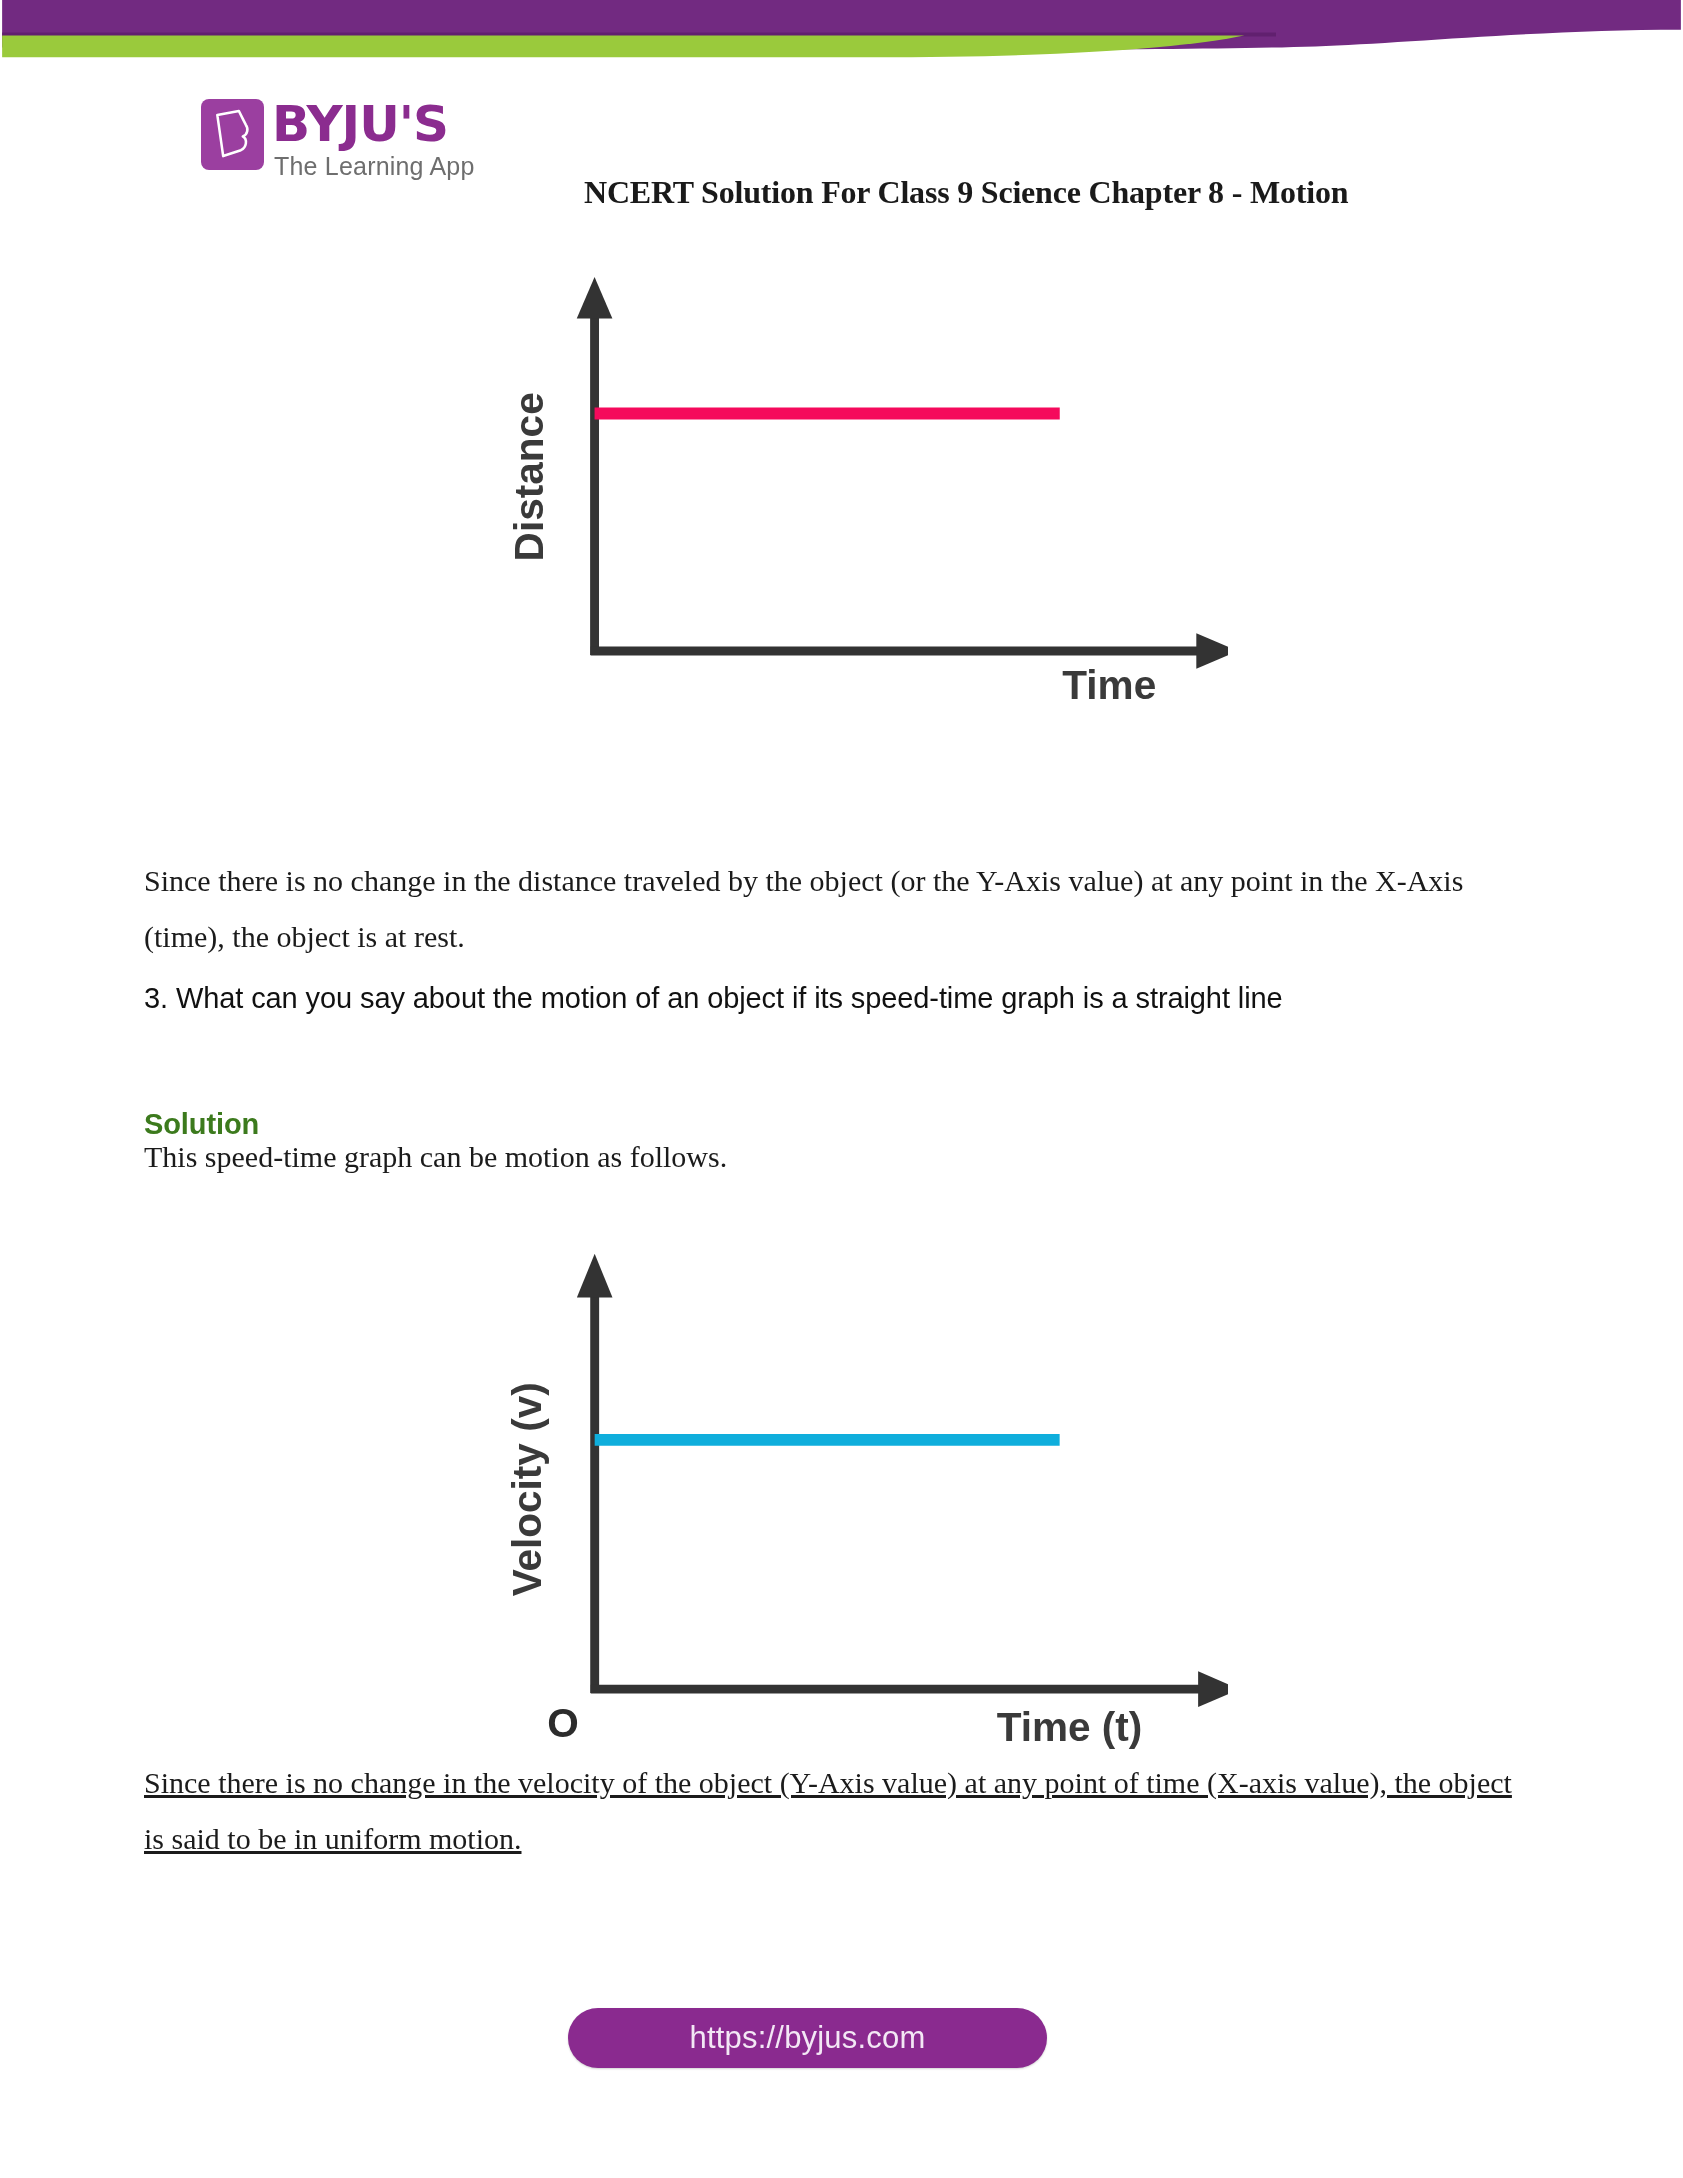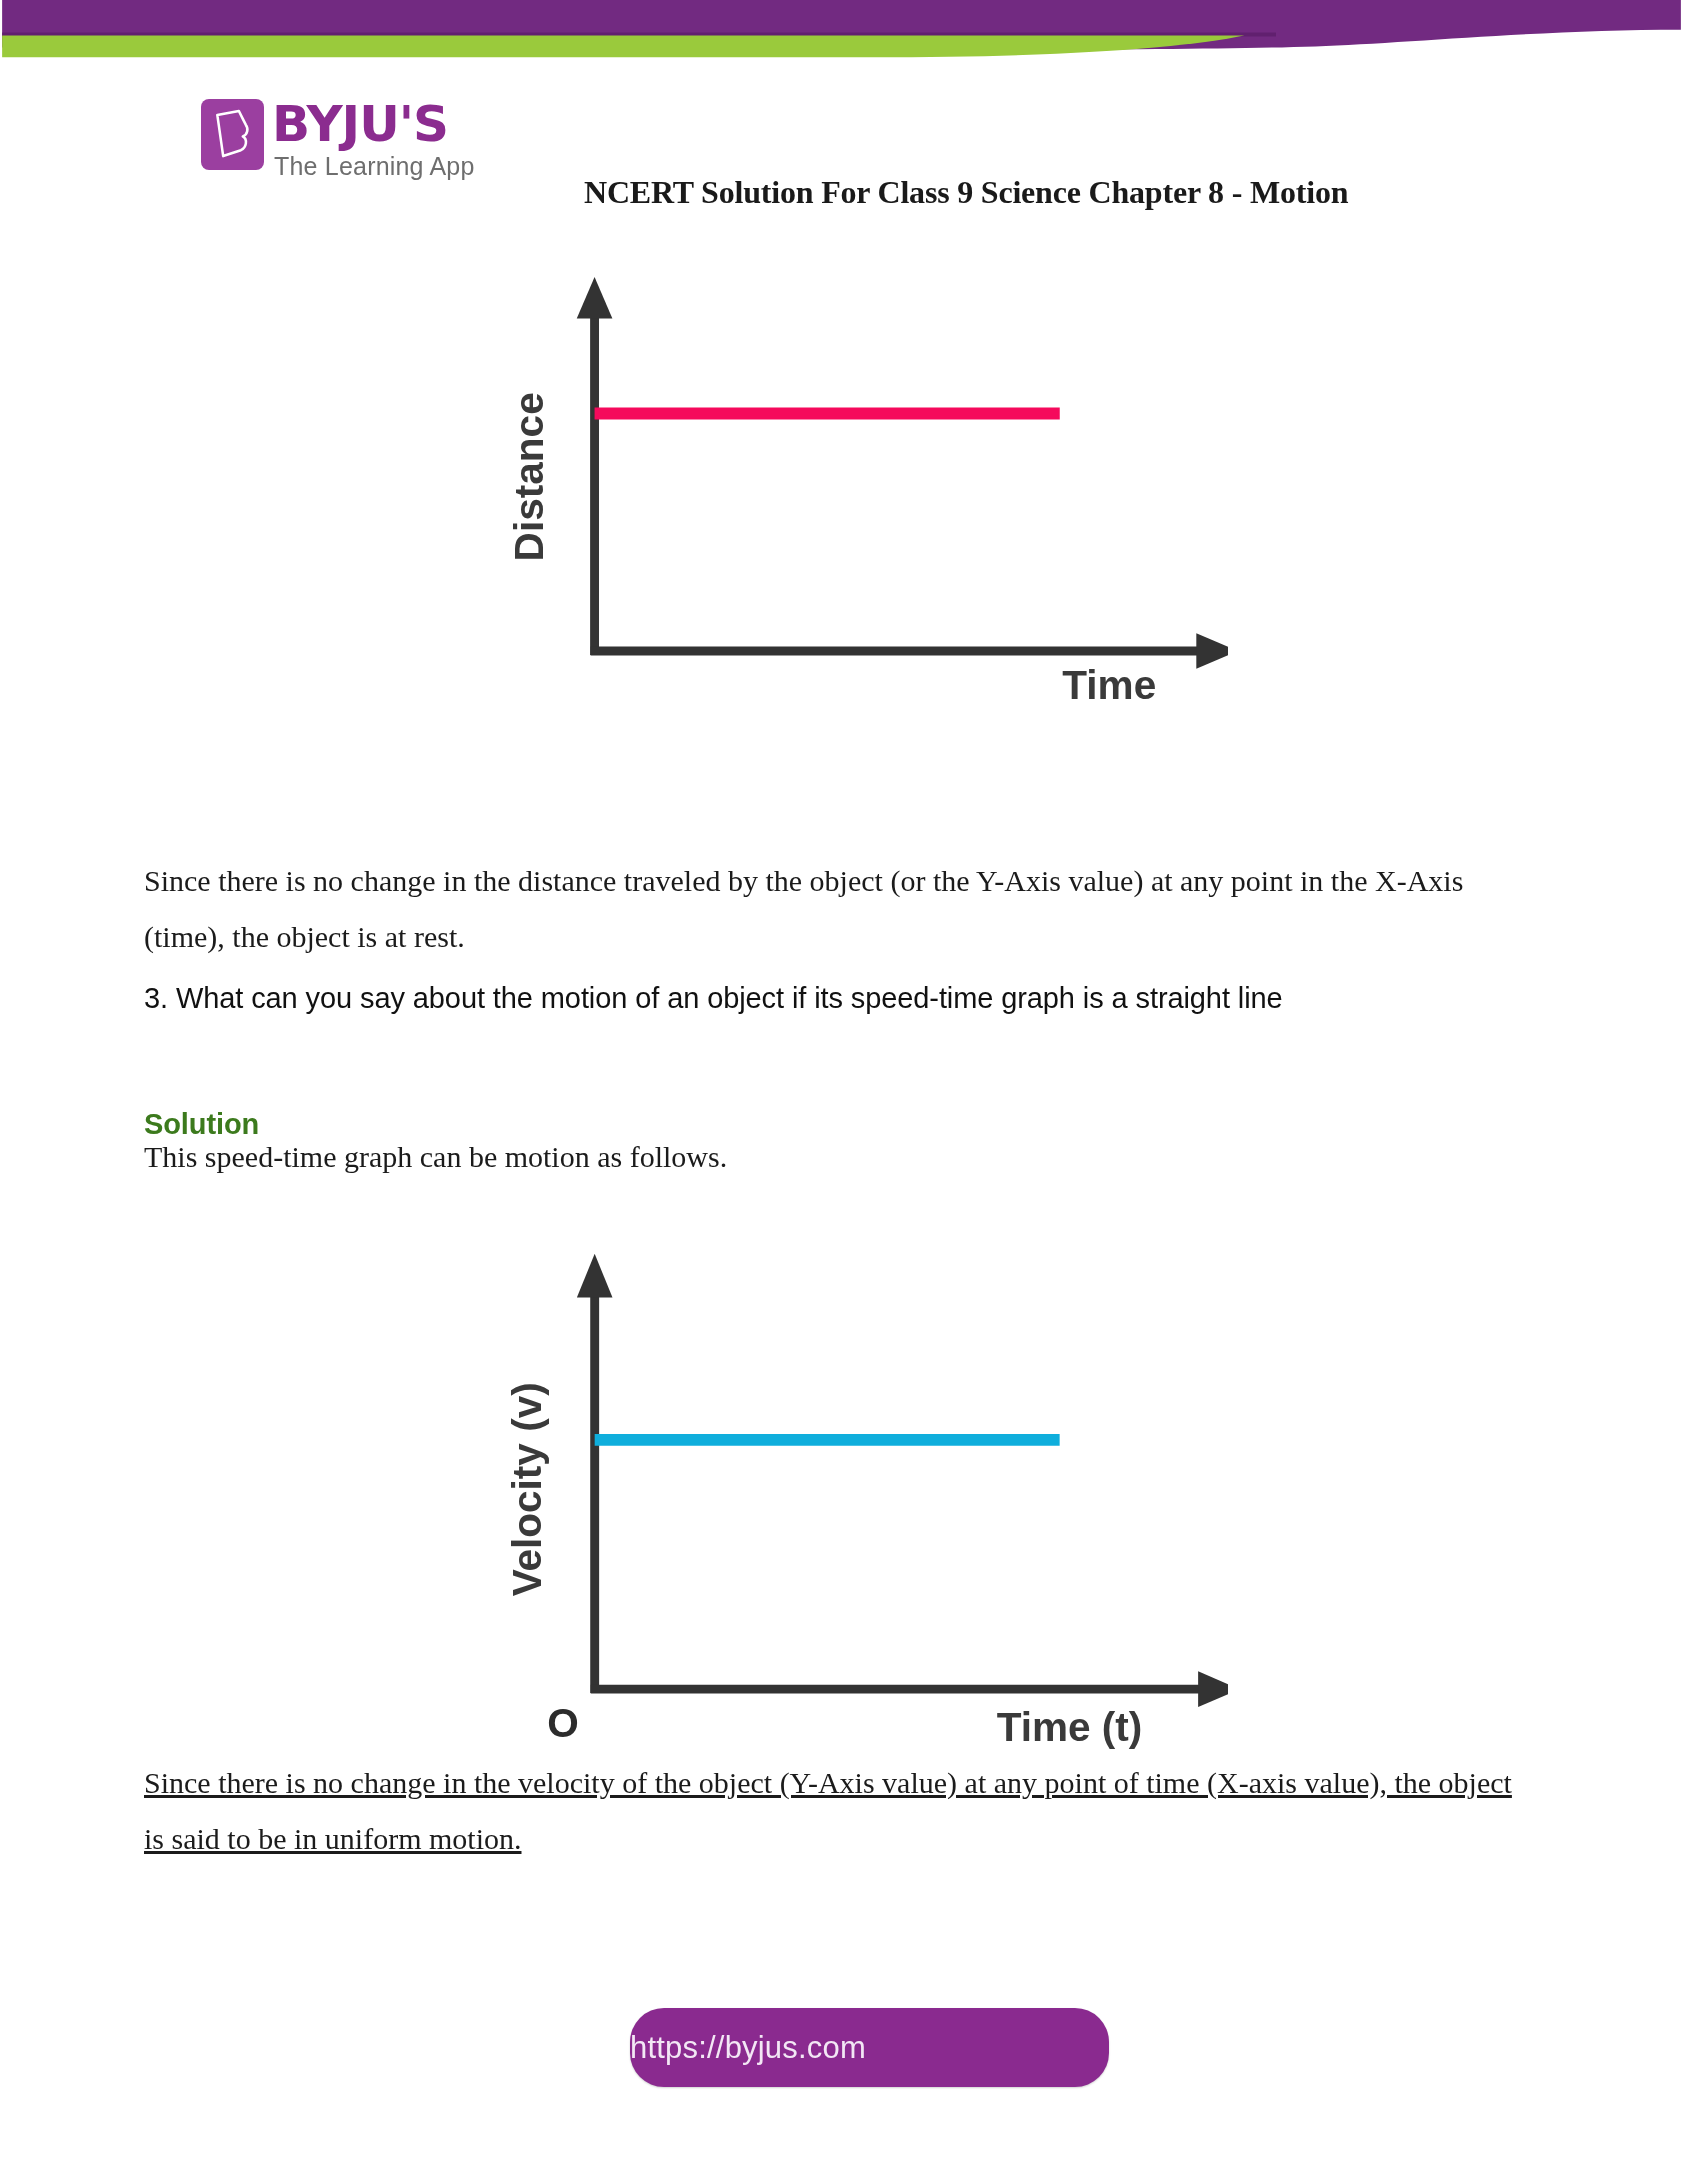--- a/index.html
+++ b/index.html
@@ -133,28 +133,29 @@
 
   #p-after-fig1 { top: 853px; }
   #q3 { top: 972px; }
   #sol1 { top: 1077px; }
   #p-plot { top: 1129px; }
   #p-after-fig2 { top: 1755px; text-decoration: underline; }
 
   
   .footer-btn {
     position: absolute;
-    left: 630px;
+    left: 568px;
     top: 2008px;
     width: 479px;
-    height: 79px;
+    height: 60px;
     background: #8A2A8F;
     border-radius: 34px;
     display: flex;
     align-items: center;
+    justify-content: center;
     box-shadow: 0 1px 2px rgba(0,0,0,0.18);
   }
   .footer-btn-label {
     font-family: "Liberation Sans", sans-serif;
     font-size: 31px;
     color: #F3E7F5;
     letter-spacing: 0.2px;
   }
 </style>
 </head>

